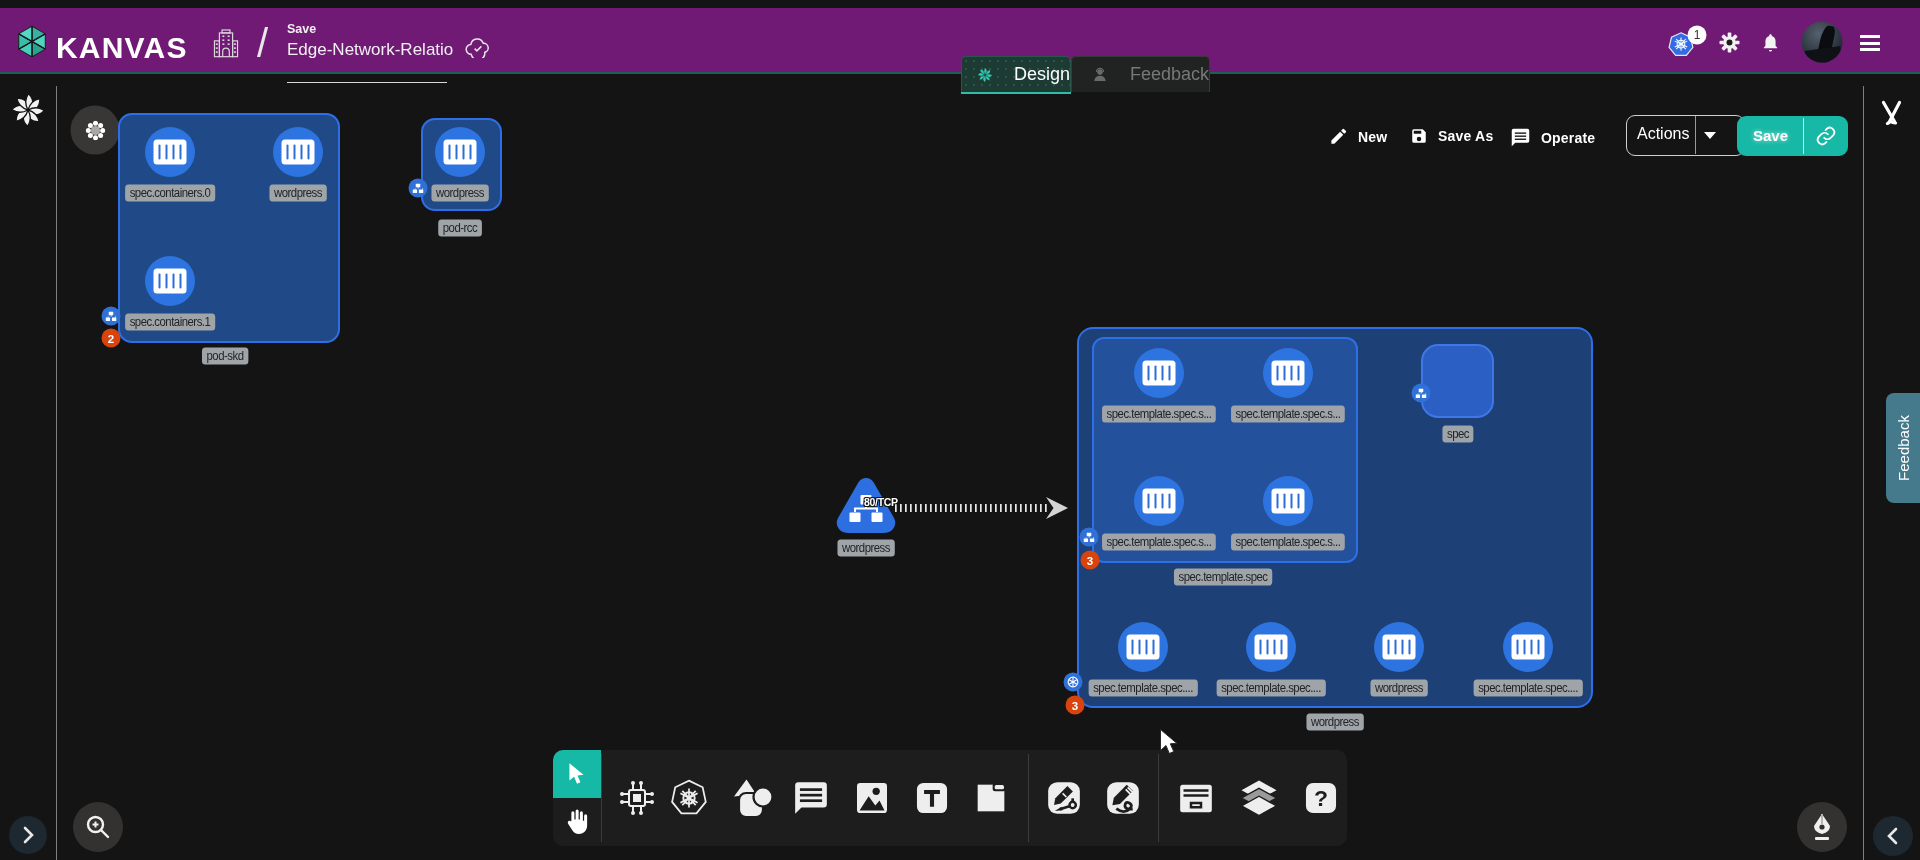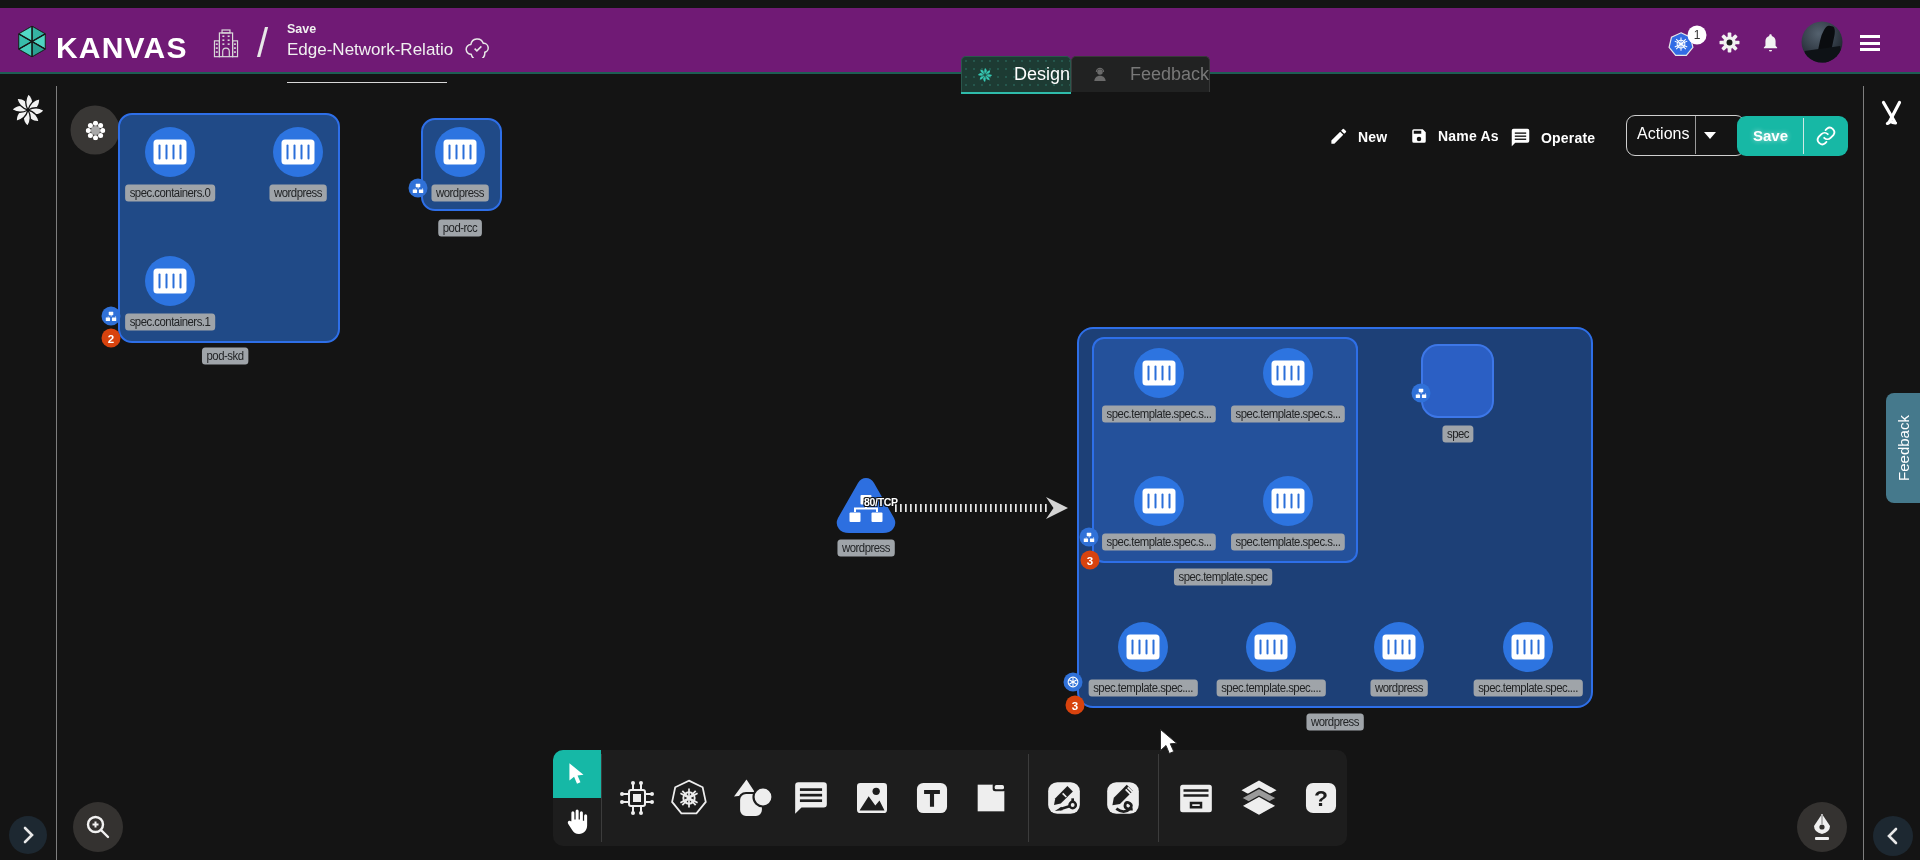--- a/index.html
+++ b/index.html
@@ -192,21 +192,21 @@
   <div class="tbtn" style="left:1329px;top:127px;">
     <svg width="19" height="19" viewBox="0 0 24 24" fill="#fff">
         <path d="M3 17.2V21h3.8L18 9.9 14.1 6 3 17.2zM21.4 6.6a1 1 0 0 0 0-1.4L18.8 2.6a1 1 0 0 0-1.4 0L15.3 4.7l3.9 3.9 2.2-2z"></path>
       </svg>
     <span>New</span>
   </div>
   <div class="tbtn" style="left:1410px;top:127px;">
     <svg width="18" height="18" viewBox="0 0 24 24" fill="#fff">
         <path d="M17 3H5a2 2 0 0 0-2 2v14a2 2 0 0 0 2 2h14a2 2 0 0 0 2-2V7l-4-4zM12 19a3 3 0 1 1 0-6 3 3 0 0 1 0 6zm3-10H5V5h10v4z"></path>
       </svg>
-    <span>Name As</span>
+    <span>Save As</span>
   </div>
   <div class="tbtn" style="left:1510px;top:127px;">
     <svg width="21" height="21" viewBox="0 0 24 24" fill="#fff">
         <path d="M20 2H4a2 2 0 0 0-2 2v18l4-4h14a2 2 0 0 0 2-2V4a2 2 0 0 0-2-2z"></path>
         <g stroke="#1a1a1a" stroke-width="1.6">
           <line x1="5.5" y1="7" x2="18.5" y2="7"></line>
           <line x1="5.5" y1="10.5" x2="18.5" y2="10.5"></line>
           <line x1="5.5" y1="14" x2="18.5" y2="14"></line>
         </g>
       </svg>

